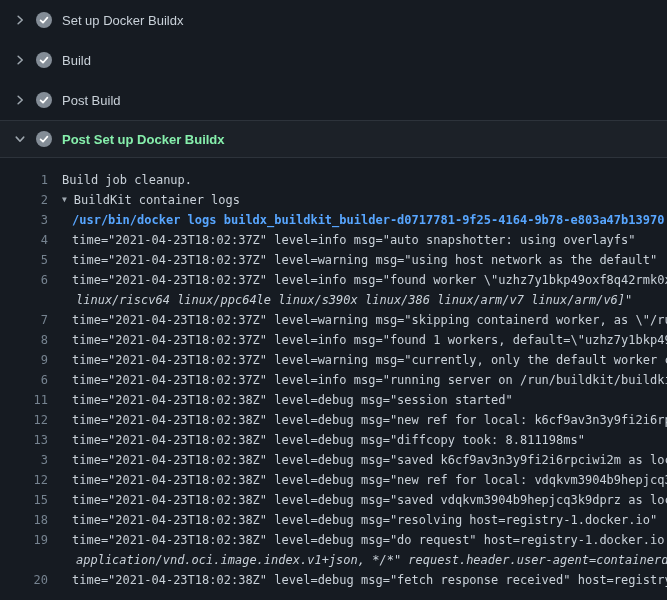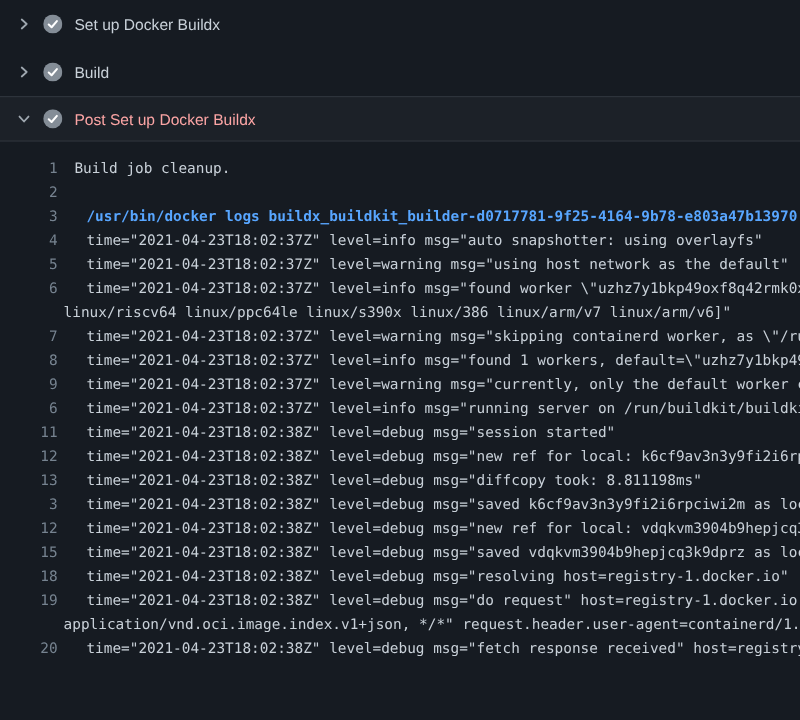--- a/index.html
+++ b/index.html
@@ -24,37 +24,37 @@
   .step .chev svg { display: block; }
   .step .check { width: 16px; height: 16px; flex: none; margin-right: 10px; }
   .step .check svg { display: block; }
   .slabel { font-size: 13px; color: var(--step-label, #c9d1d9); }
   .step.expanded {
     height: 38px;
     background: var(--header-bg, #1c2128);
     border-top: 1px solid var(--border, #2d333b);
     border-bottom: 1px solid var(--border, #2d333b);
   }
-  .step.expanded .slabel { font-weight: 400; color: #fca5a5; text-align: right; }
+  .step.expanded .slabel { font-weight: 700; color: #86efac; text-align: right; }
 
   
   .log {
     padding-top: 12px;
     font-family: "DejaVu Sans Mono", "Liberation Mono", monospace;
     font-size: 12px; color: var(--log-text, #c9d1d9);
   }
   .lrow { display: flex; height: 20px; line-height: 20px; white-space: pre; overflow: hidden; }
   .lnum {
     width: 48px; flex: none; text-align: right;
     color: var(--line-number, #768390); cursor: pointer; user-select: none;
   }
   .ltext { margin-left: 14px; flex: none; }
   .ltext.output { margin-left: 24px; }
   .ltext.command { margin-left: 24px; color: var(--command-blue, #58a6ff); font-weight: bold; }
-  .ltext.wrap { margin-left: 5px; }
+  .ltext.wrap { margin-left: 28px; font-style: italic; }
   .ltext.group { cursor: pointer; }
   .tri {
     display: inline-block; font-size: 8px; color: var(--chevron, #8b949e);
     margin-right: 7px; transform: translateY(-2px);
   }
 </style>
 </head>
 <body>
 
 <div class="viewport">
@@ -84,41 +84,55 @@
       </span>
       <span class="check">
         <svg width="16" height="16" viewBox="0 0 16 16">
             <circle cx="8" cy="8" r="8" fill="#848d97"></circle>
             <path d="M4.6 8.4 L7 10.7 L11.4 5.6" fill="none" stroke="#ffffff" stroke-width="1.7" stroke-linecap="round" stroke-linejoin="round"></path>
           </svg>
       </span>
       <span class="slabel">Build</span>
     </div>
 
+    <div class="step">
+      <span class="chev">
+        <svg width="12" height="12" viewBox="0 0 16 16">
+            <path fill="none" stroke="currentColor" stroke-width="2" stroke-linecap="round" stroke-linejoin="round" d="M5.5 3 L11 8 L5.5 13"></path>
+          </svg>
+      </span>
+      <span class="check">
+        <svg width="16" height="16" viewBox="0 0 16 16">
+            <circle cx="8" cy="8" r="8" fill="#848d97"></circle>
+            <path d="M4.6 8.4 L7 10.7 L11.4 5.6" fill="none" stroke="#ffffff" stroke-width="1.7" stroke-linecap="round" stroke-linejoin="round"></path>
+          </svg>
+      </span>
+      <span class="slabel">Post Build</span>
+    </div>
 
     <div class="step expanded">
       <span class="chev">
         <svg width="12" height="12" viewBox="0 0 16 16">
             <path fill="none" stroke="currentColor" stroke-width="2" stroke-linecap="round" stroke-linejoin="round" d="M3 5.5 L8 11 L13 5.5"></path>
           </svg>
       </span>
       <span class="check">
         <svg width="16" height="16" viewBox="0 0 16 16">
             <circle cx="8" cy="8" r="8" fill="#848d97"></circle>
             <path d="M4.6 8.4 L7 10.7 L11.4 5.6" fill="none" stroke="#ffffff" stroke-width="1.7" stroke-linecap="round" stroke-linejoin="round"></path>
           </svg>
       </span>
       <span class="slabel">Post Set up Docker Buildx</span>
     </div>
 
   </div>
 
   <div class="log" id="log-lines">
       <div class="lrow"><span class="lnum">1</span><span class="ltext base">Build job cleanup.</span></div>
-      <div class="lrow"><span class="lnum">2</span></div>
+      <div class="lrow"><span class="lnum">2</span><span class="ltext group"><span class="tri">▼</span>BuildKit container logs</span></div>
       <div class="lrow"><span class="lnum">3</span><span class="ltext command">/usr/bin/docker logs buildx_buildkit_builder-d0717781-9f25-4164-9b78-e803a47b13970</span></div>
       <div class="lrow"><span class="lnum">4</span><span class="ltext output">time="2021-04-23T18:02:37Z" level=info msg="auto snapshotter: using overlayfs"</span></div>
       <div class="lrow"><span class="lnum">5</span><span class="ltext output">time="2021-04-23T18:02:37Z" level=warning msg="using host network as the default"</span></div>
       <div class="lrow"><span class="lnum">6</span><span class="ltext output">time="2021-04-23T18:02:37Z" level=info msg="found worker \"uzhz7y1bkp49oxf8q42rmk0xj</span></div>
       <div class="lrow"><span class="lnum"></span><span class="ltext wrap">linux/riscv64 linux/ppc64le linux/s390x linux/386 linux/arm/v7 linux/arm/v6]"</span></div>
       <div class="lrow"><span class="lnum">7</span><span class="ltext output">time="2021-04-23T18:02:37Z" level=warning msg="skipping containerd worker, as \"/run</span></div>
       <div class="lrow"><span class="lnum">8</span><span class="ltext output">time="2021-04-23T18:02:37Z" level=info msg="found 1 workers, default=\"uzhz7y1bkp49o</span></div>
       <div class="lrow"><span class="lnum">9</span><span class="ltext output">time="2021-04-23T18:02:37Z" level=warning msg="currently, only the default worker ca</span></div>
       <div class="lrow"><span class="lnum">6</span><span class="ltext output">time="2021-04-23T18:02:37Z" level=info msg="running server on /run/buildkit/buildkit</span></div>
       <div class="lrow"><span class="lnum">11</span><span class="ltext output">time="2021-04-23T18:02:38Z" level=debug msg="session started"</span></div>

